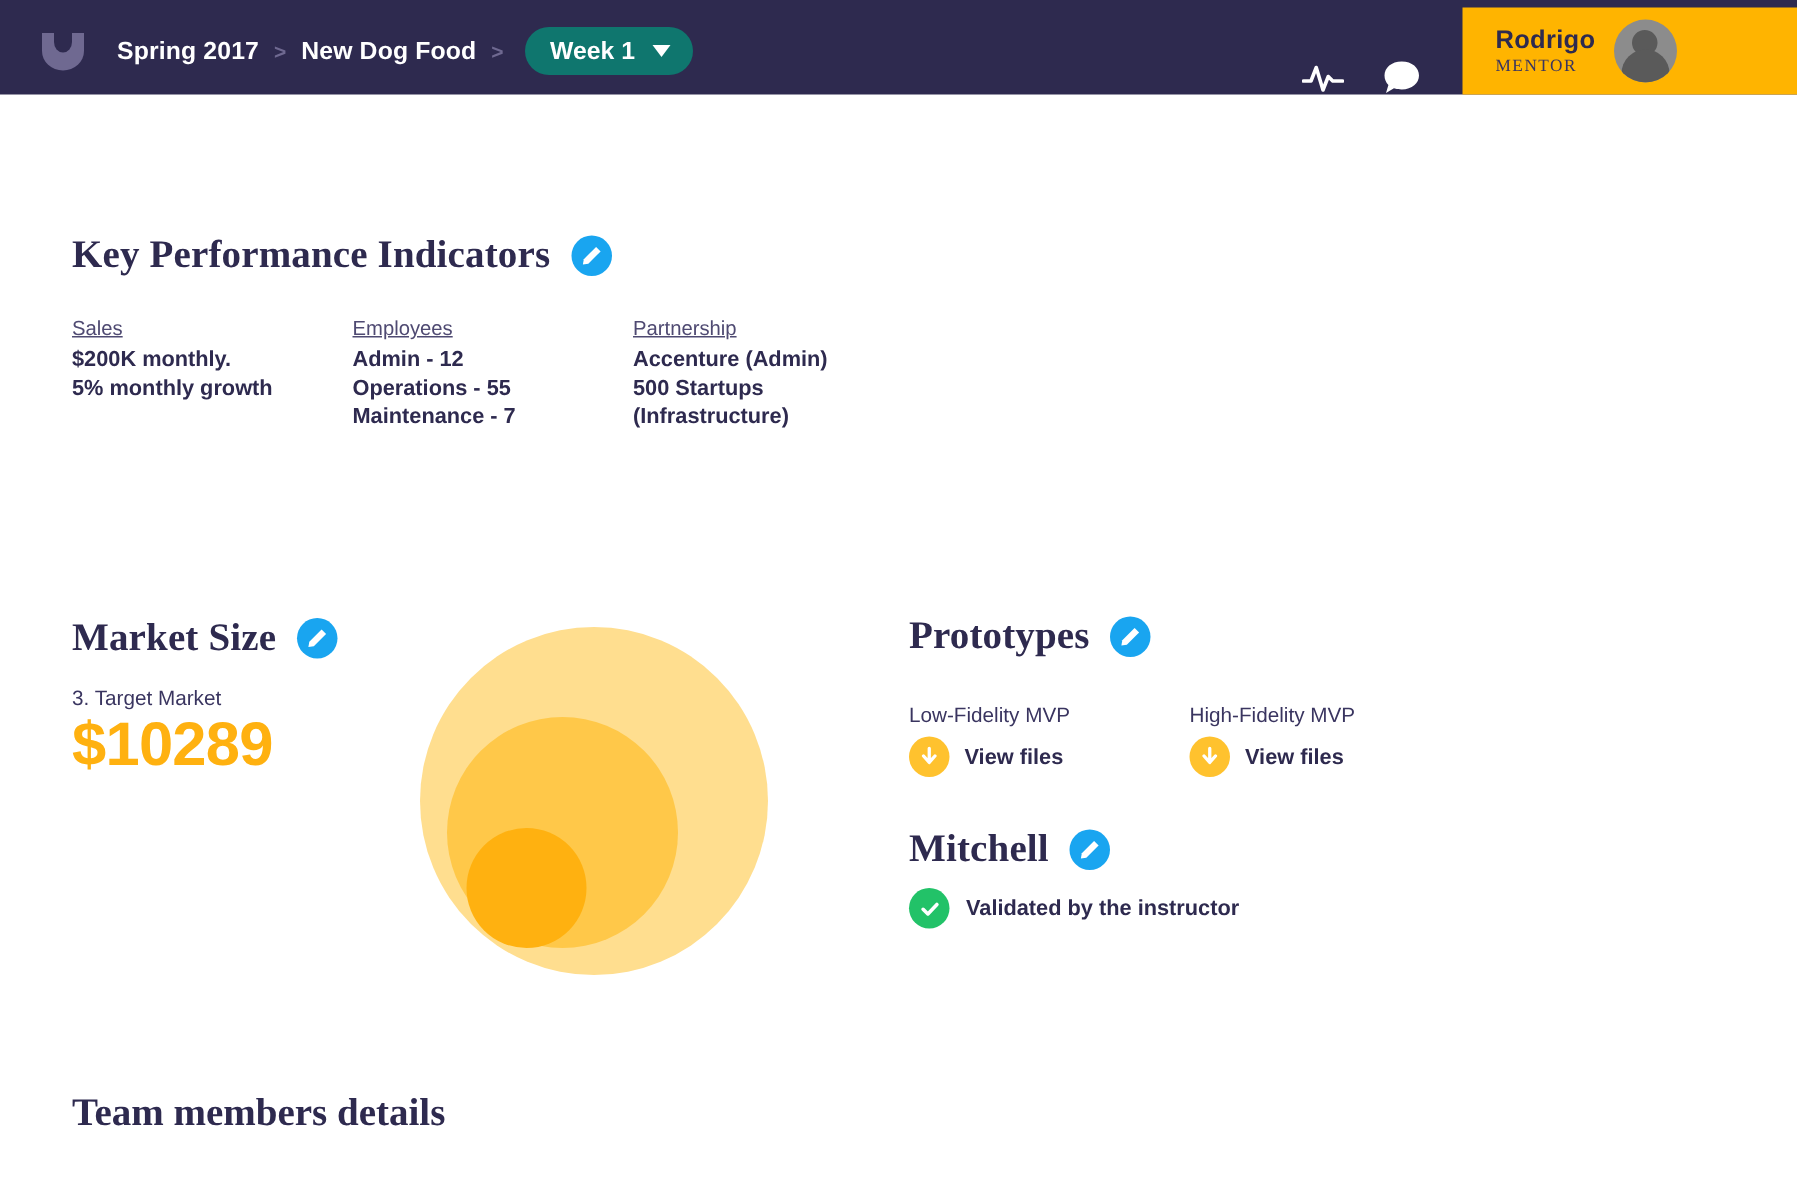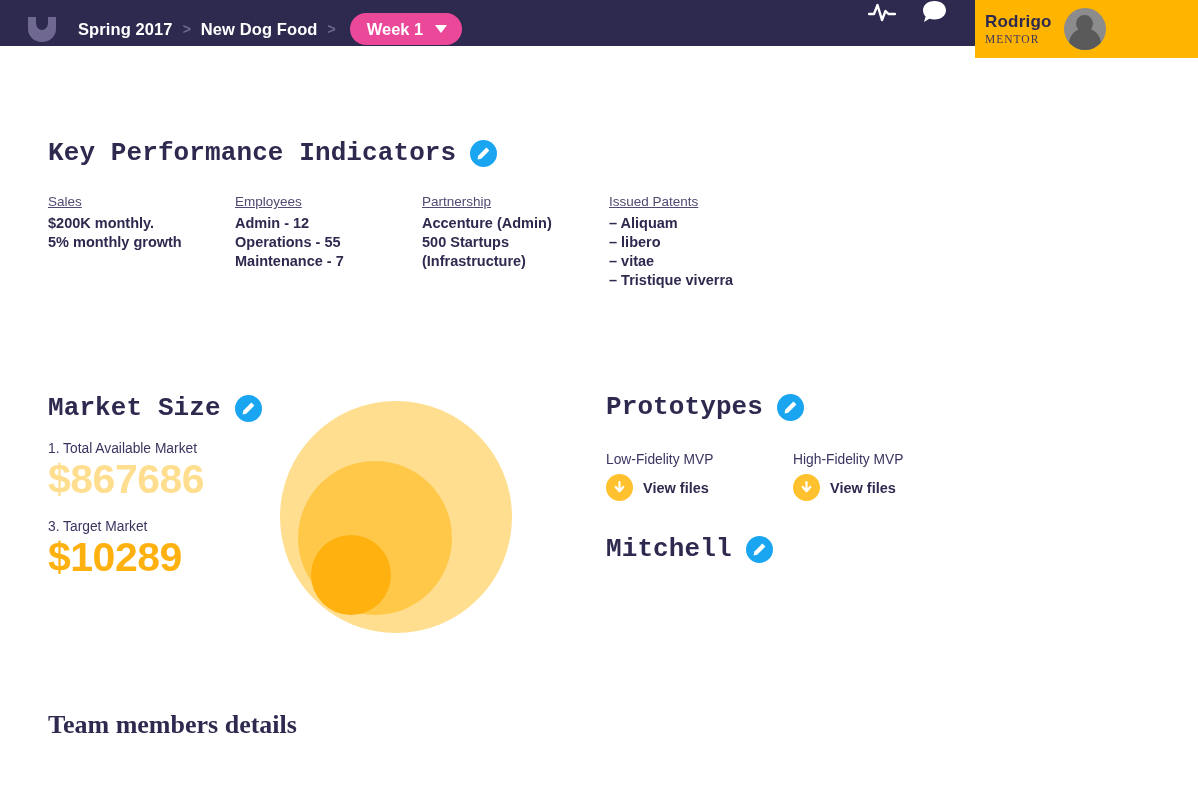--- a/index.html
+++ b/index.html
@@ -10,24 +10,24 @@
     height: 799px;
     overflow: hidden;
     background: #ffffff;
     font-family: "Liberation Sans", sans-serif;
   }
 
   
   .topbar {
     position: relative;
     width: 1198px;
-    height: 46px;
+    height: 63px;
     background: #2E2A4F;
     display: flex;
-    align-items: flex-start;
+    align-items: flex-end;
   }
   .logo-wrap {
     width: 78px;
     height: 58px;
     display: flex;
     align-items: center;
     justify-content: center;
     padding-left: 6px;
   }
   .logo-u {
@@ -66,21 +66,21 @@
   .crumb-sep {
     color: #6F6991;
     font-size: 14px;
     font-weight: bold;
     padding: 0 10px;
   }
   .week-pill {
     display: flex;
     align-items: center;
     gap: 12px;
-    background: #ec4899;
+    background: #0f766e;
     border-radius: 16px;
     height: 32px;
     padding: 0 15px 0 17px;
     margin-left: 4px;
     cursor: pointer;
   }
   .week-pill .week-label {
     color: #ffffff;
     font-size: 16.5px;
     font-weight: bold;
@@ -102,21 +102,21 @@
     padding-right: 28px;
   }
   .tbicon { cursor: pointer; display: block; }
 
   .user-block {
     width: 223px;
     height: 58px;
     background: #FFB400;
     display: flex;
     align-items: center;
-    padding-left: 10px;
+    padding-left: 22px;
     gap: 12px;
     cursor: pointer;
   }
   .user-text { display: flex; flex-direction: column; line-height: 1.05; }
   .user-name {
     color: #2E2A4F;
     font-size: 17px;
     font-weight: bold;
     letter-spacing: 0.2px;
   }
@@ -147,21 +147,21 @@
     width: 32px; height: 22px;
     border-radius: 16px 16px 0 0;
     background: #5a5a5a;
     left: 5px; bottom: 0;
   }
 
   
   .page { position: relative; width: 1198px; }
 
   .sec-title {
-    font-family: Liberation Mono, monospace;
+    font-family: Liberation Serif, serif;
     font-size: 26px;
     font-weight: bold;
     color: #2E2A4F;
     letter-spacing: 0.1px;
   }
   .sec-title-row {
     display: flex;
     align-items: center;
     gap: 14px;
   }
@@ -361,45 +361,34 @@
         <div class="kpi-val">Maintenance - 7</div>
       </div>
 
       <div class="kpi-col">
         <div class="kpi-label">Partnership</div>
         <div class="kpi-val">Accenture (Admin)</div>
         <div class="kpi-val">500 Startups</div>
         <div class="kpi-val">(Infrastructure)</div>
       </div>
 
-      <div class="kpi-col">
-        <div class="kpi-label">Issued Patents</div>
-        <div class="kpi-val">– Aliquam</div>
-        <div class="kpi-val">– libero</div>
-        <div class="kpi-val">– vitae</div>
-        <div class="kpi-val">– Tristique viverra</div>
-      </div>
 
     </div>
   </div>
 
   <div class="market-wrap">
     <div class="sec-title-row">
       <span class="sec-title">Market Size</span>
       <span class="edit-btn">
         <svg width="15" height="15" viewBox="0 0 15 15">
           <path d="M10.4 1.6 L13.4 4.6 L5.2 12.8 L1.6 13.4 L2.2 9.8 Z" fill="#ffffff"></path>
         </svg>
       </span>
     </div>
 
-    <div class="ms-item">
-      <div class="ms-label">1. Total Available Market</div>
-      <div class="ms-value" style="color:#FFDE8F">$867686</div>
-    </div>
     <div class="ms-item">
       <div class="ms-label">3. Target Market</div>
       <div class="ms-value" style="color:#FFB110">$10289</div>
     </div>
   </div>
 
   <div class="circles">
     <div class="circ circ-tam" style="background:#FFDE8F"></div>
     <div class="circ circ-sam" style="background:#FFC849"></div>
     <div class="circ circ-tgt" style="background:#FFB110"></div>
@@ -442,20 +431,28 @@
 
   <div class="metrics-wrap">
     <div class="sec-title-row">
       <span class="sec-title">Mitchell</span>
       <span class="edit-btn">
         <svg width="15" height="15" viewBox="0 0 15 15">
           <path d="M10.4 1.6 L13.4 4.6 L5.2 12.8 L1.6 13.4 L2.2 9.8 Z" fill="#ffffff"></path>
         </svg>
       </span>
     </div>
+    <div class="metric-row">
+      <span class="ok-icon">
+        <svg width="16" height="16" viewBox="0 0 16 16">
+          <path d="M3.4 8.2 L6.6 11.3 L12.6 5" fill="none" stroke="#ffffff" stroke-width="2.4" stroke-linecap="round" stroke-linejoin="round"></path>
+        </svg>
+      </span>
+      <span class="metric-text">Validated by the instructor</span>
+    </div>
   </div>
 
   <div class="team-wrap">
     <div class="team-title">Team members details</div>
 
   </div>
 
 </div>
 
 </body></html>

